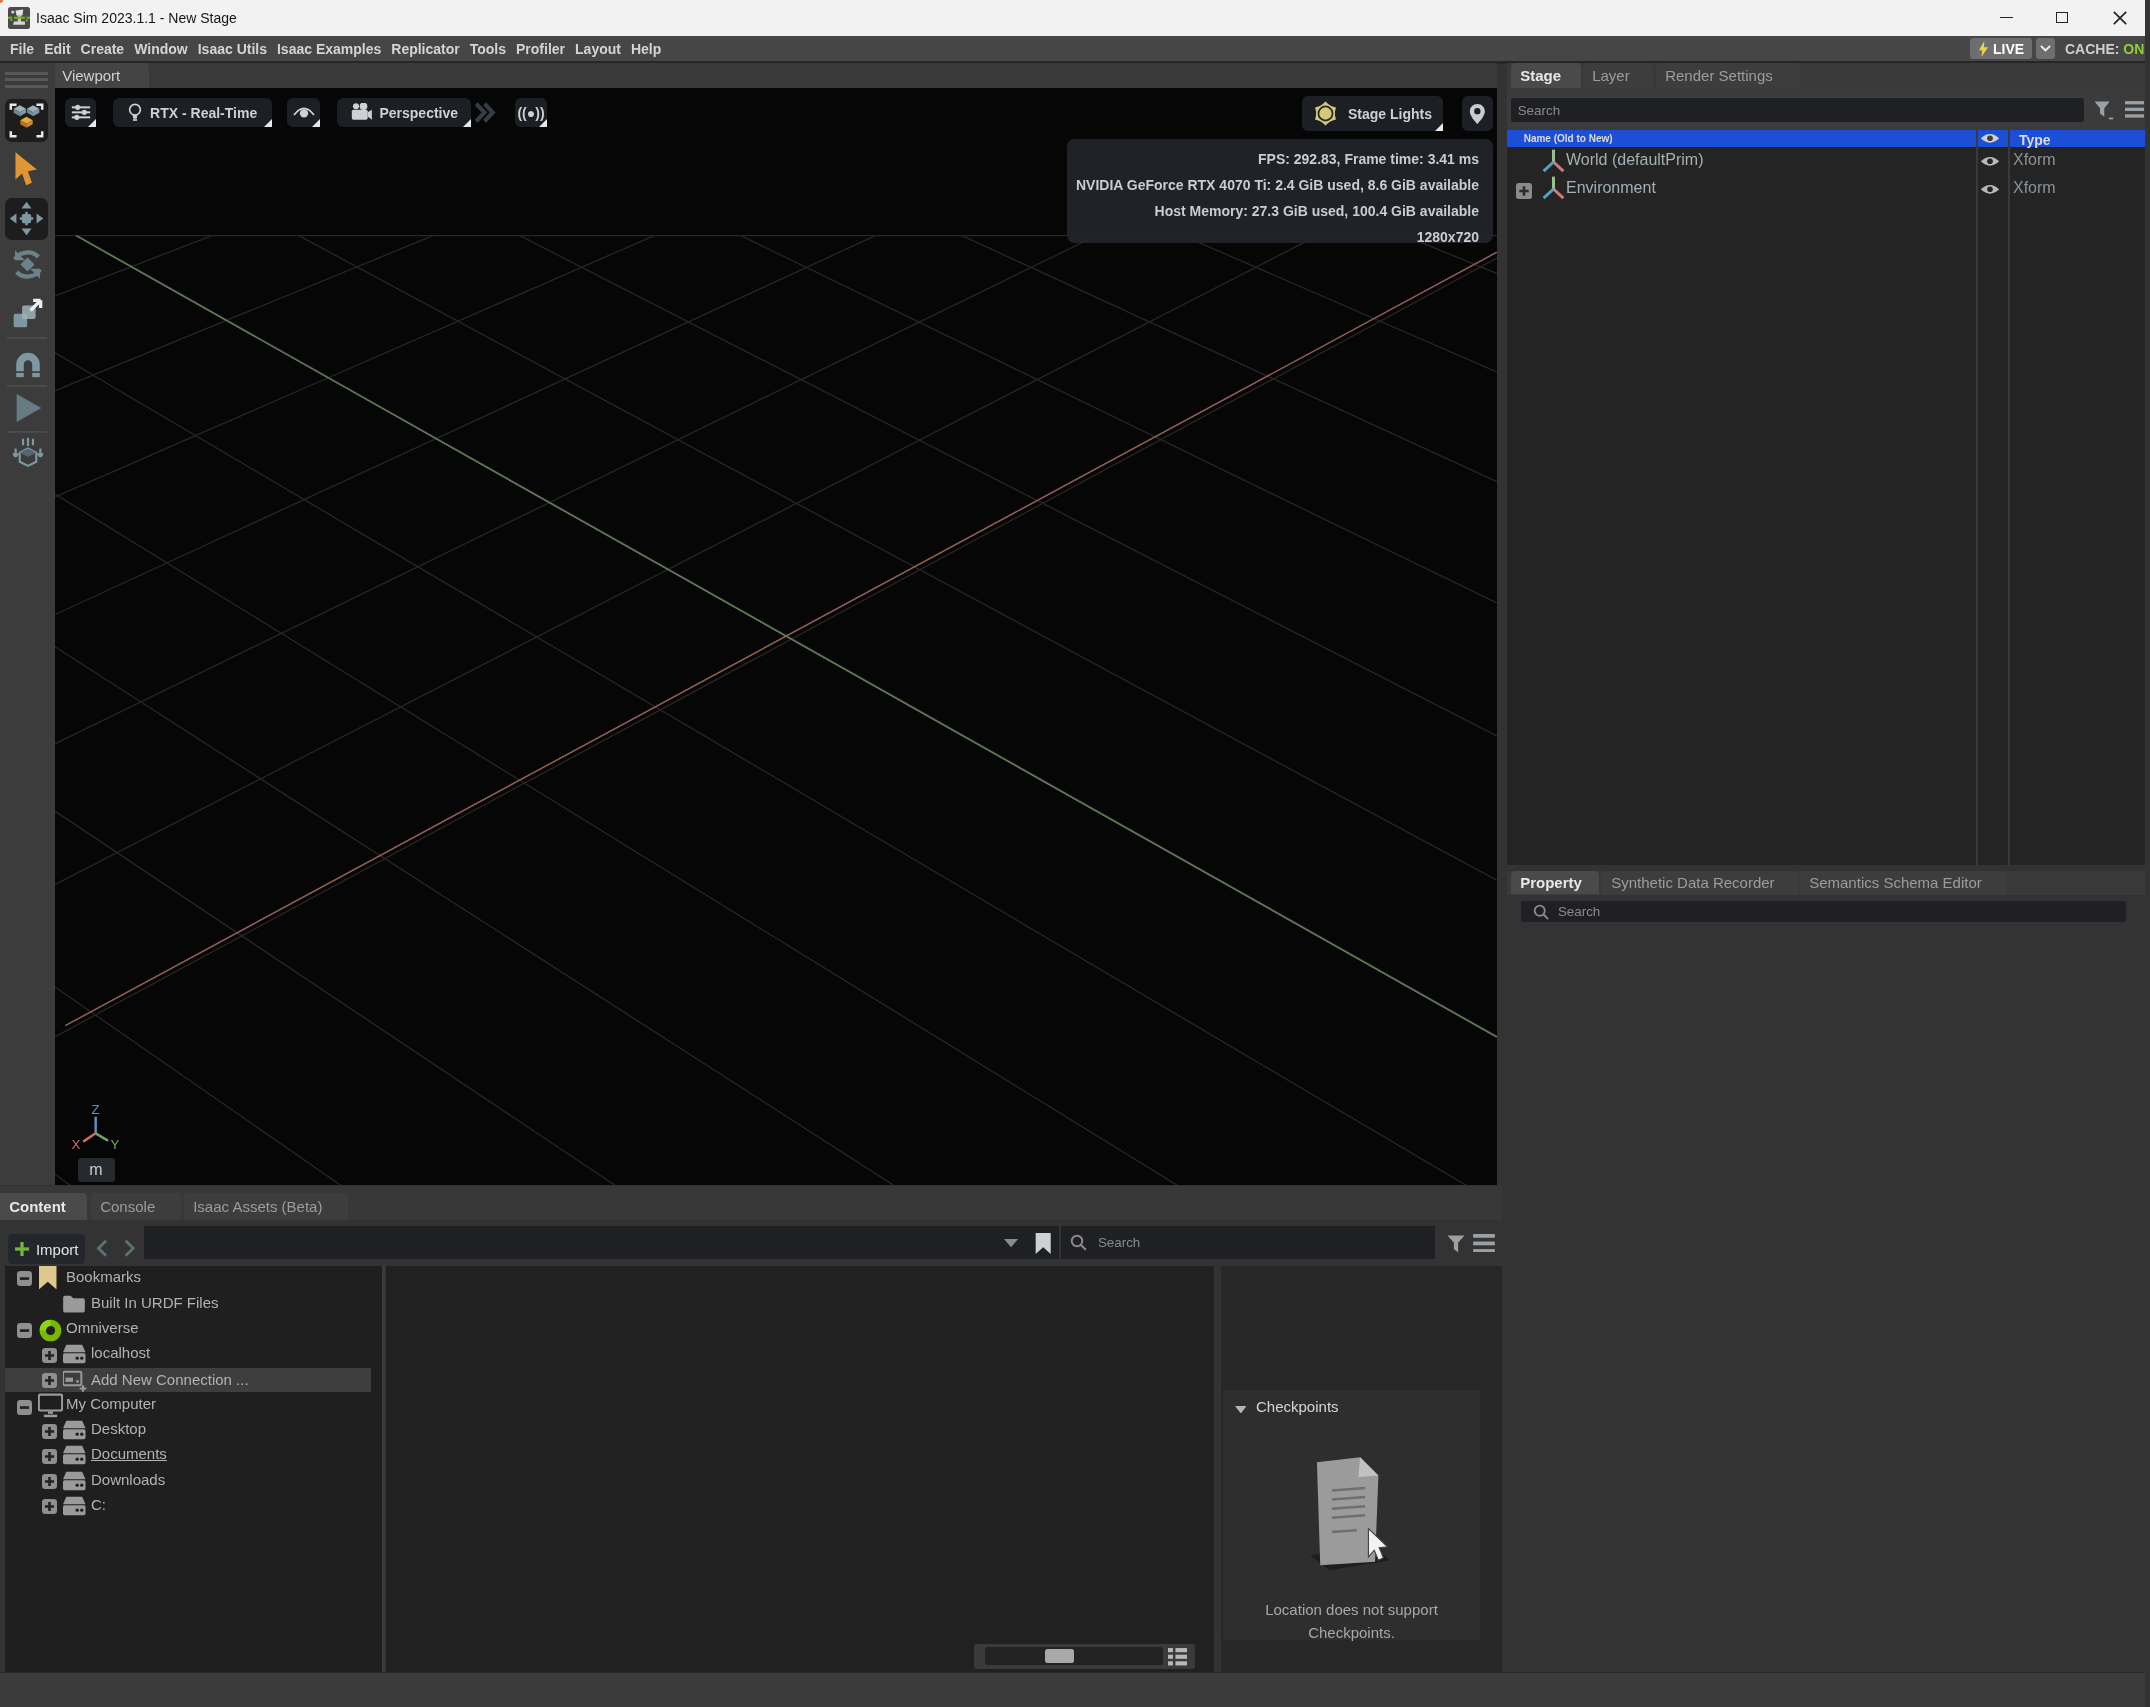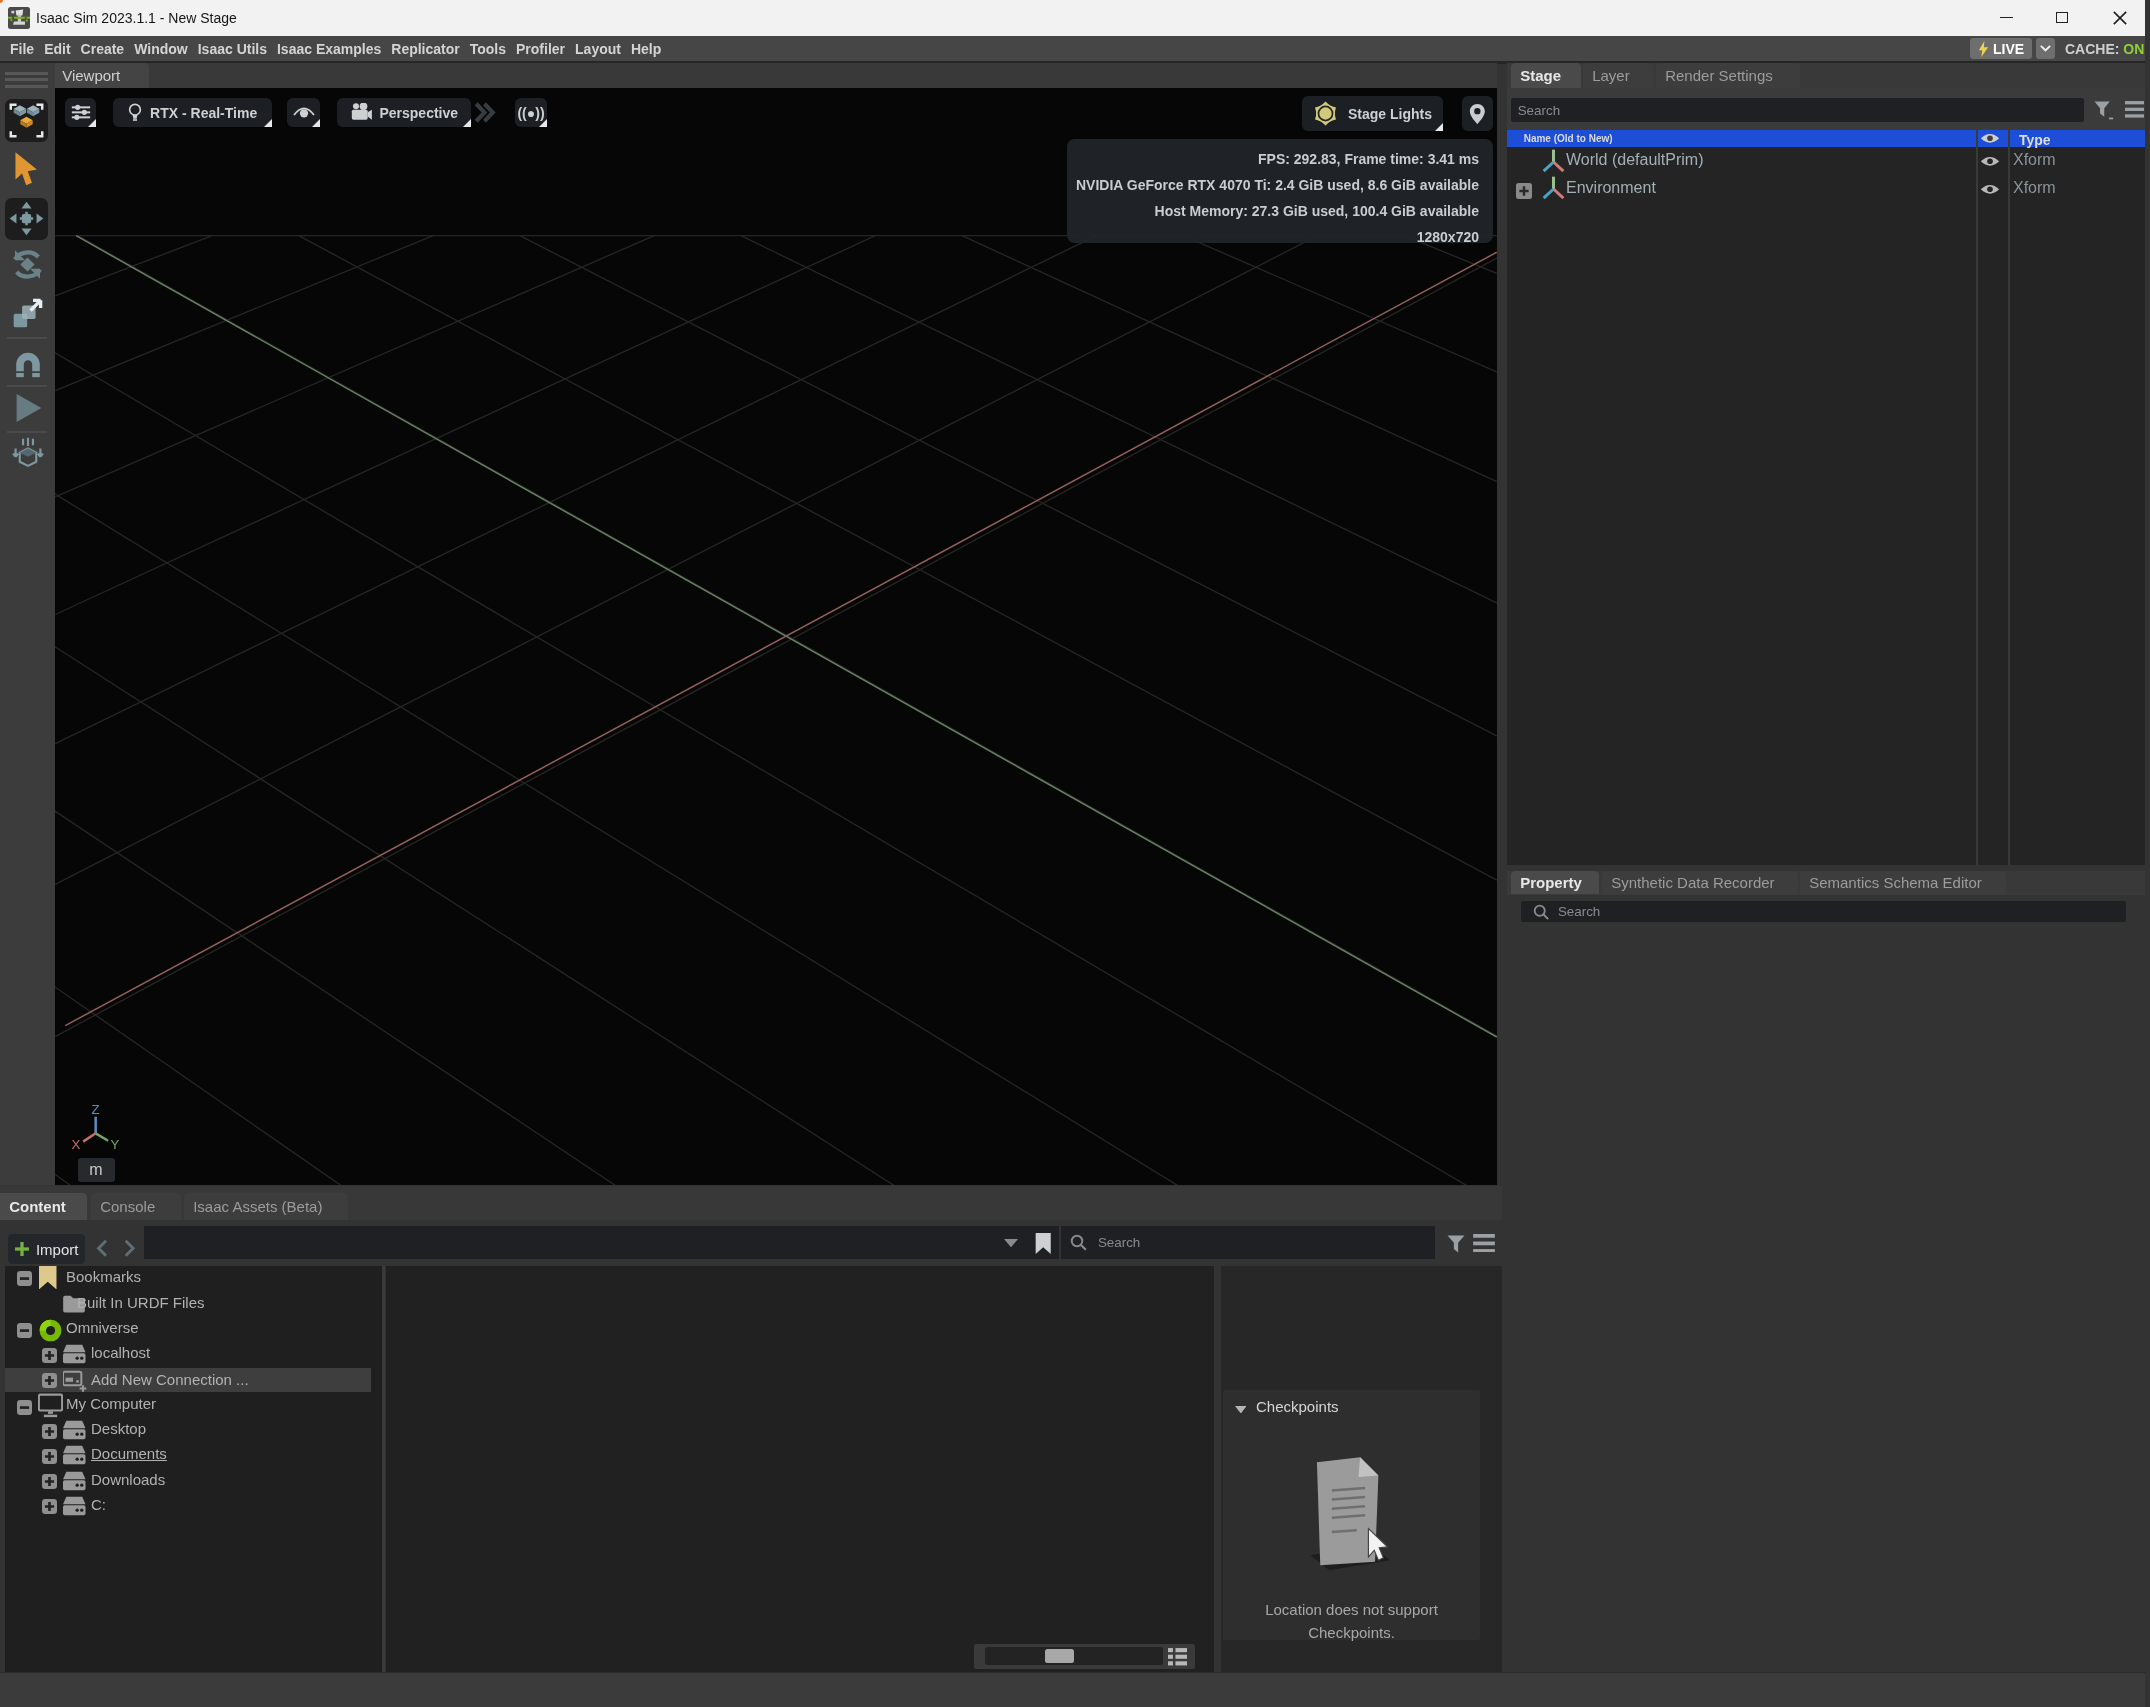--- a/index.html
+++ b/index.html
@@ -380,21 +380,21 @@
       <svg class="abs" style="left:16.7px;top:1271px;" width="15" height="15" viewBox="0 0 18 18">
         <rect x="3.5" y="7.5" width="11" height="3.2" fill="#222"></rect>
       </svg>
       <svg class="abs" style="left:39px;top:1266px;" width="17.5" height="23.4" viewBox="0 0 21 28">
         <path d="M0 0 H21 V28 L10.5 19 L0 28 Z" fill="#ddc98b"></path>
       </svg>
       <div class="abs" style="left:66px;top:1268px;font-size:15px;color:#b2b2b2;">Bookmarks</div>
       <svg class="abs" style="left:63px;top:1295px;" width="22" height="17.5" viewBox="0 0 26 21">
         <path d="M0 3 Q0 1 2 1 H9 L12 4 H24 Q26 4 26 6 V19 Q26 21 24 21 H2 Q0 21 0 19 Z" fill="#9a9a9a"></path>
       </svg>
-      <div class="abs" style="left:77px;top:1294px;font-size:15px;color:#b2b2b2;">Built In URDF Files</div>
+      <div class="abs" style="left:91px;top:1294px;font-size:15px;color:#b2b2b2;">Built In URDF Files</div>
       <div class="abs" style="left:16.7px;top:1323px;width:15px;height:15px;background:#8f8f8f;border-radius:3.3px;"></div>
       <svg class="abs" style="left:16.7px;top:1323px;" width="15" height="15" viewBox="0 0 18 18">
         <rect x="3.5" y="7.5" width="11" height="3.2" fill="#222"></rect>
       </svg>
       <svg class="abs" style="left:38px;top:1318px;" width="25" height="25" viewBox="0 0 30 30">
         <circle cx="15" cy="15" r="13" fill="#76b900"></circle>
         <circle cx="15" cy="15" r="5.5" fill="#1f1f1f"></circle>
         <path d="M15 2 A13 13 0 0 0 2 15 L9.5 15 A 5.5 5.5 0 0 1 15 9.5 Z" fill="#8ed50e"></path>
       </svg>
       <div class="abs" style="left:66px;top:1319px;font-size:15px;color:#b2b2b2;">Omniverse</div>

